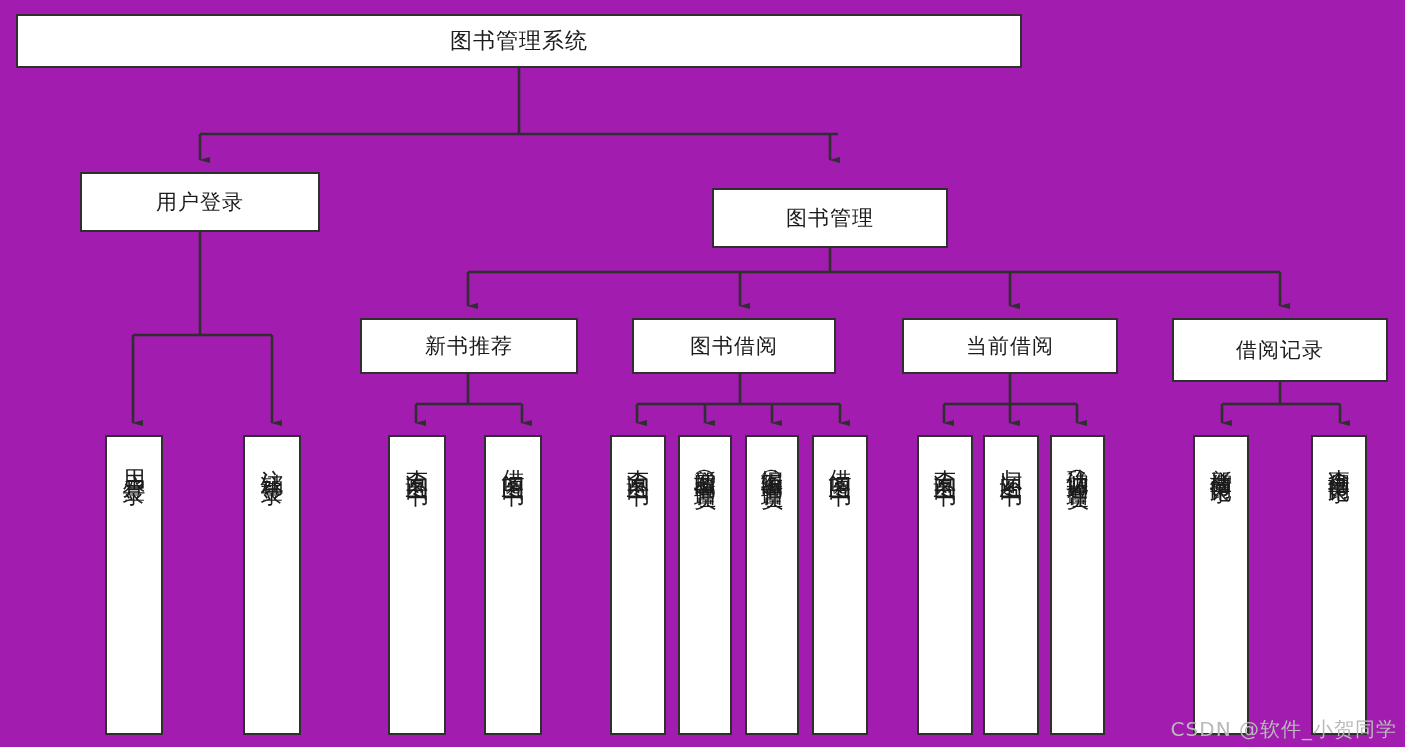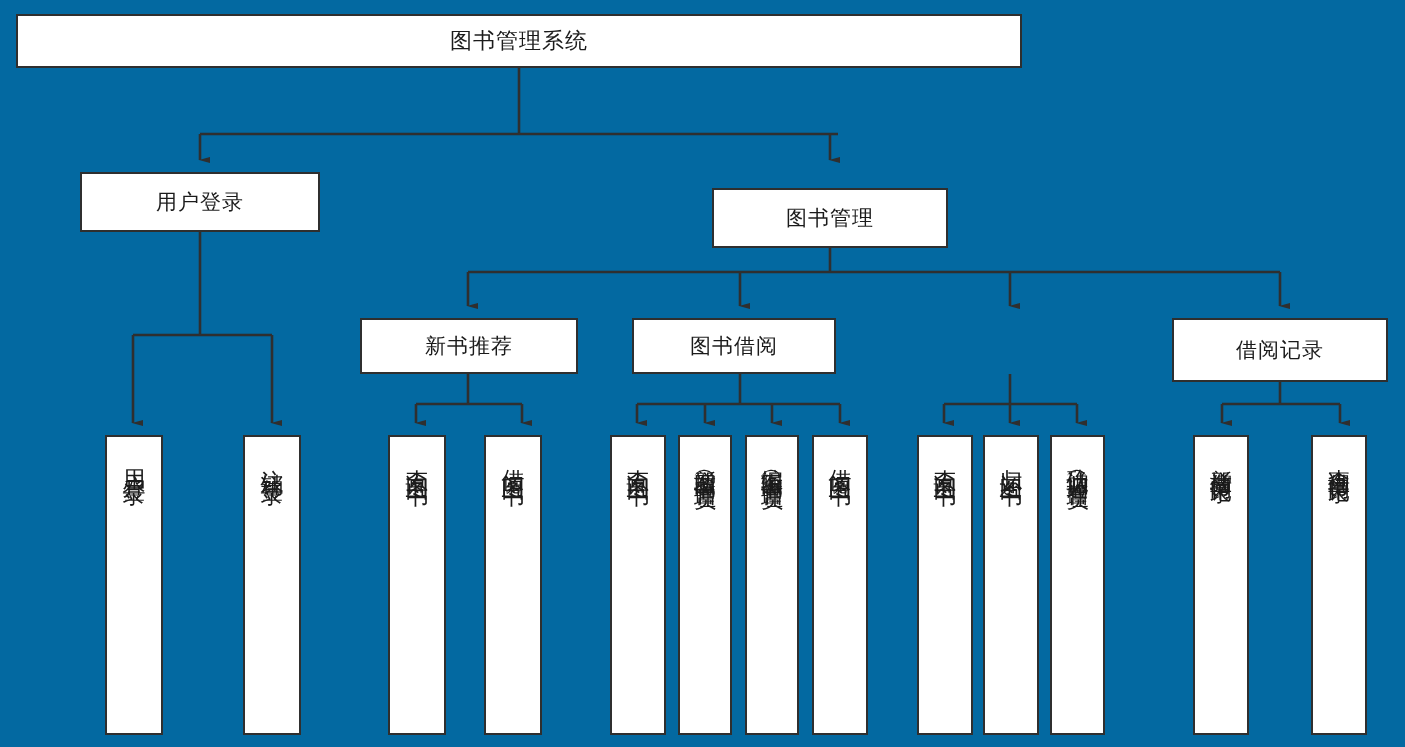--- a/index.html
+++ b/index.html
@@ -3,21 +3,21 @@
 <meta charset="utf-8">
 <title>图书管理系统 功能结构图</title>
 <style>
   html,body{margin:0;padding:0;}
   body{
     width:1405px;height:747px;
     background:#ffffff;
     font-family:"DejaVu Sans","Liberation Sans",sans-serif;
     overflow:hidden;
   }
-  #diagram{position:relative;width:1405px;height:747px;background:#0369a1;}
+  #diagram{position:relative;width:1405px;height:747px;background:#a21caf;}
 
   
   #wires{position:absolute;left:0;top:0;width:1405px;height:747px;}
 
   
   .node{
     position:absolute;
     box-sizing:border-box;
     background:#ffffff;
     border:2px solid #2f2f2f;
@@ -131,20 +131,23 @@
   <div class="node h-node" style="left:712px;top:188px;width:236px;height:60px;">
     <span class="lbl">图书管理</span>
   </div>
 
   <div class="node h-node" style="left:360px;top:318px;width:218px;height:56px;">
     <span class="lbl">新书推荐</span>
   </div>
   <div class="node h-node" style="left:632px;top:318px;width:204px;height:56px;">
     <span class="lbl">图书借阅</span>
   </div>
+  <div class="node h-node" style="left:902px;top:318px;width:216px;height:56px;">
+    <span class="lbl">当前借阅</span>
+  </div>
   <div class="node h-node" style="left:1172px;top:318px;width:216px;height:64px;">
     <span class="lbl">借阅记录</span>
   </div>
 
   <div class="node v-node" style="left:105px;top:435px;width:58px;height:300px;">
     <span class="lbl">用户登录</span>
   </div>
   <div class="node v-node" style="left:243px;top:435px;width:58px;height:300px;">
     <span class="lbl">注销登录</span>
   </div>
@@ -179,14 +182,15 @@
     <span class="lbl">确认归还（管理员）</span>
   </div>
 
   <div class="node v-node v-tight" style="left:1193px;top:435px;width:56px;height:300px;">
     <span class="lbl">新增借阅记录</span>
   </div>
   <div class="node v-node v-tight" style="left:1311px;top:435px;width:56px;height:300px;">
     <span class="lbl">查询借阅记录</span>
   </div>
 
+  <div id="watermark">CSDN @软件_小贺同学</div>
 
 </div>
 
 </body></html>

